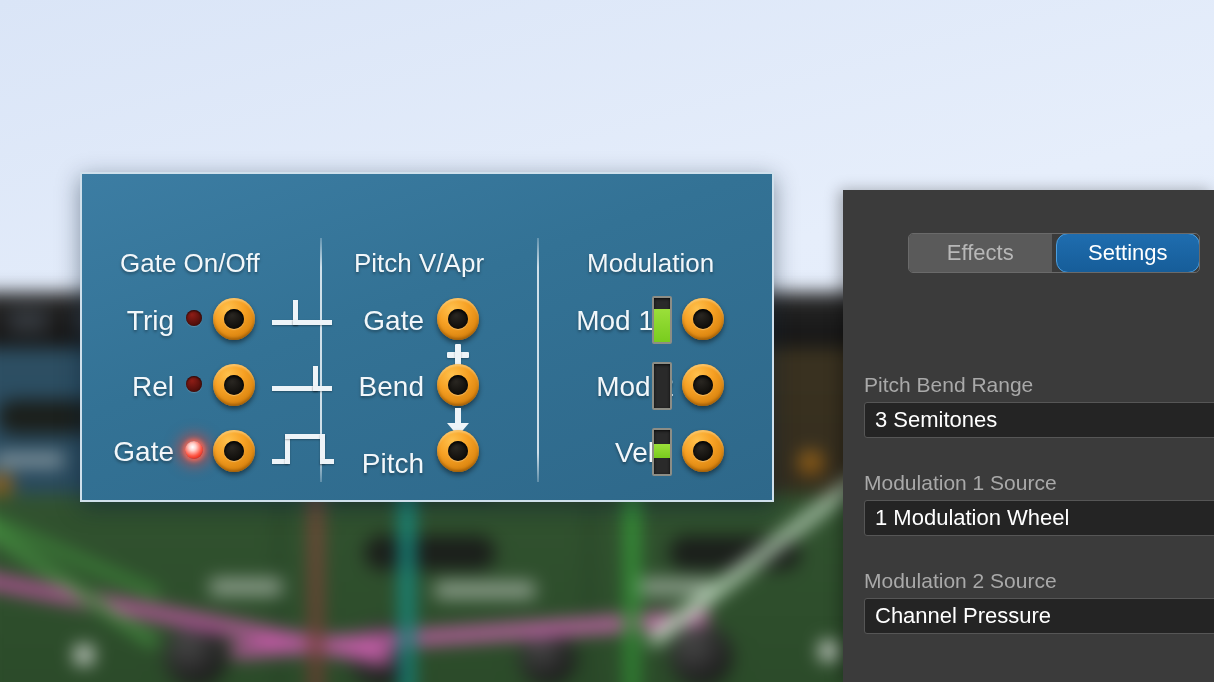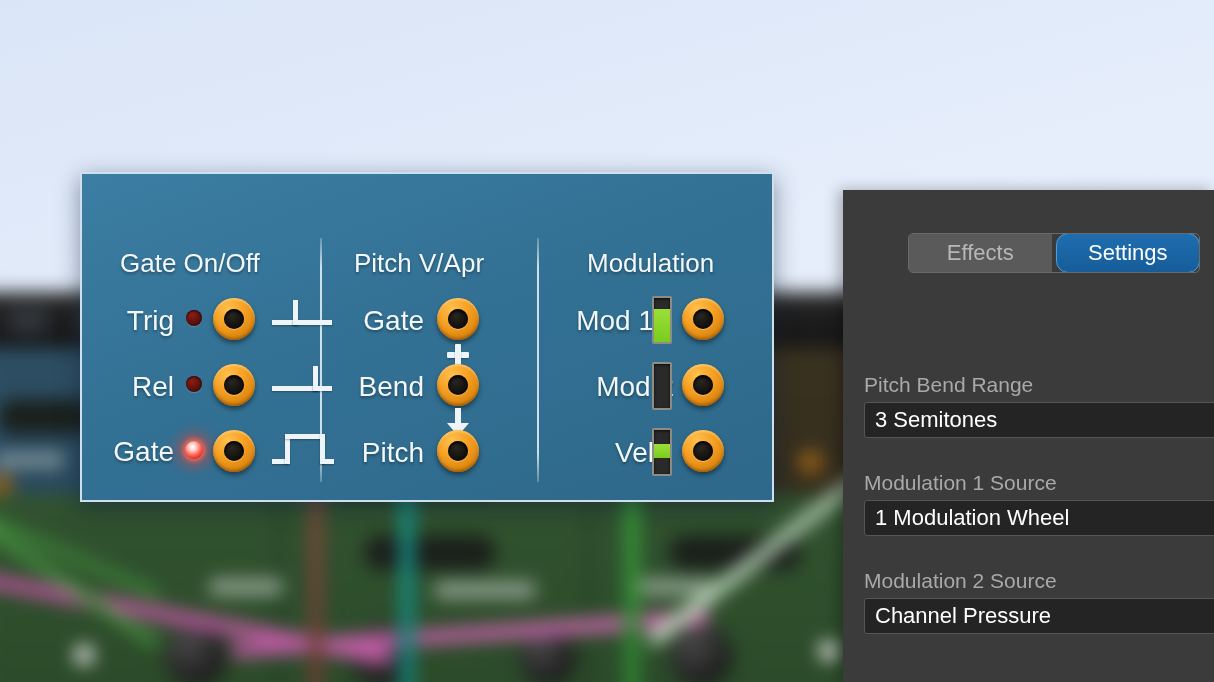--- a/index.html
+++ b/index.html
@@ -413,21 +413,21 @@
       </div>
 
       <div class="kb-row-label" style="left:252px; top:197px; width:90px">Bend</div>
       <div class="jack" style="left:355px; top:190px"></div>
 
       <div class="op-arrow" style="left:365px; top:234px">
         <span class="stem"></span>
           <span class="head"></span>
       </div>
 
-      <div class="kb-row-label" style="left:252px; top:263px; width:90px">Pitch</div>
+      <div class="kb-row-label" style="left:252px; top:274px; width:90px">Pitch</div>
       <div class="jack" style="left:355px; top:256px"></div>
     </div>
 
     <div class="kb-col">
       <div class="kb-col-title" style="left:505px">Modulation</div>
 
       <div class="kb-row-label" style="left:472px; top:131px; width:100px">Mod 1</div>
       <div class="meter" style="left:570px; top:122px">
         <div class="fill" style="bottom:0; height:74%"></div>
       </div>

